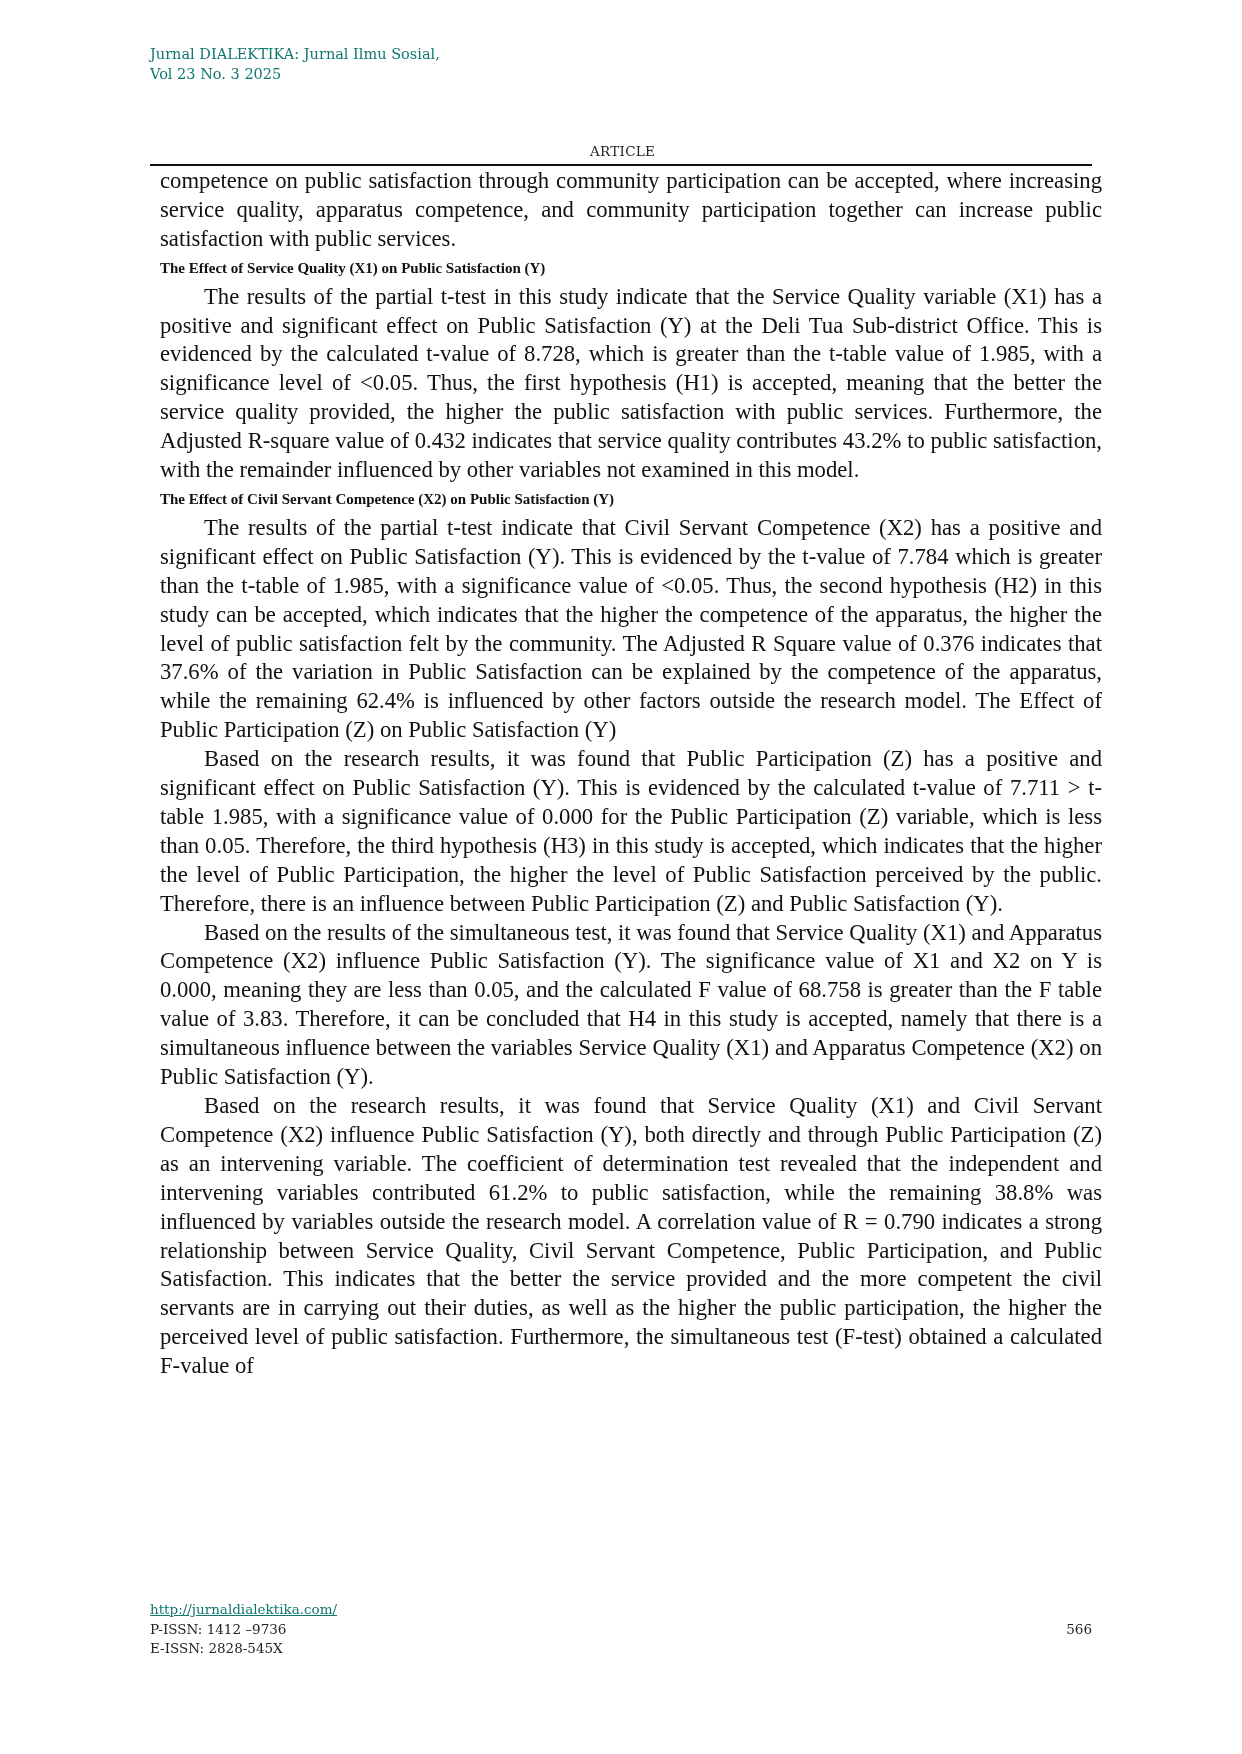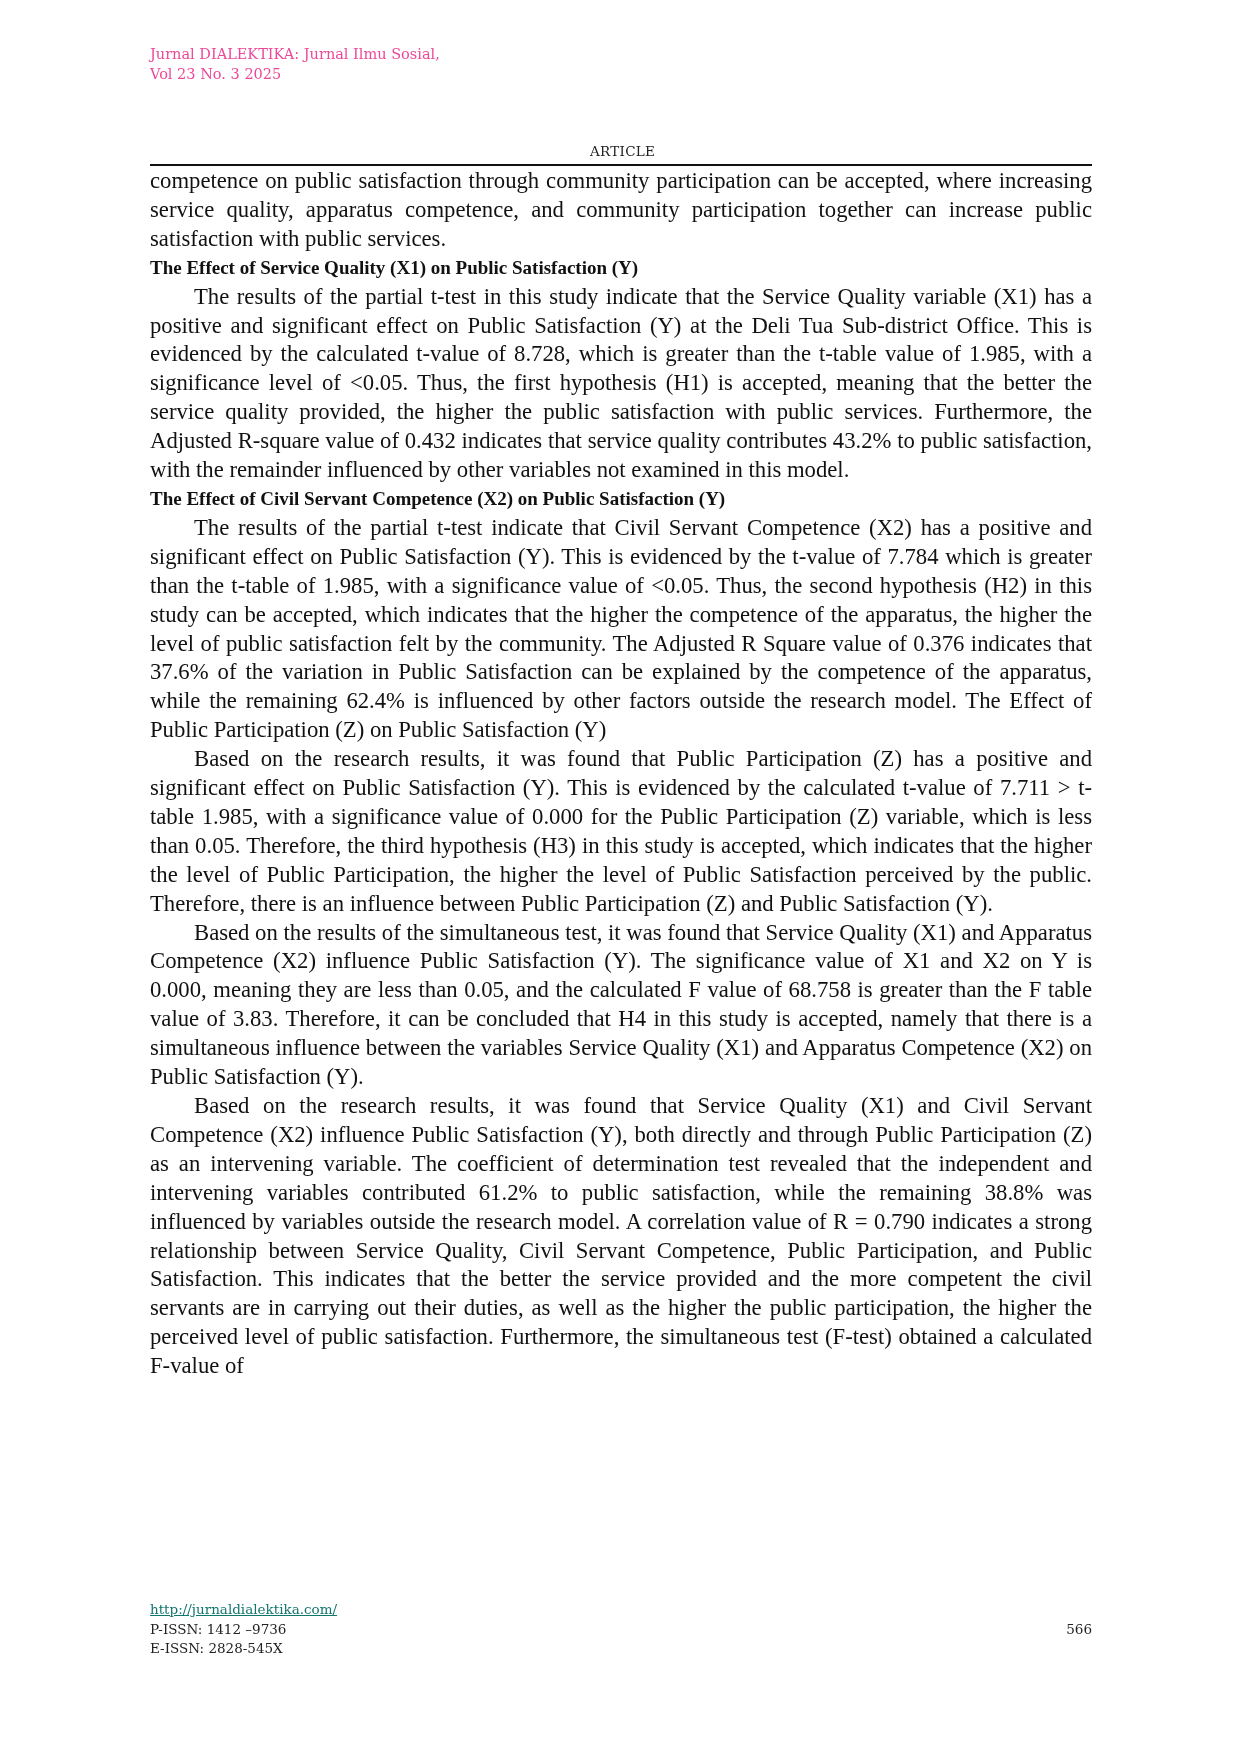--- a/index.html
+++ b/index.html
@@ -1,23 +1,23 @@
 <!DOCTYPE html>
 <html><head>
 <meta charset="utf-8">
 <style>
   html, body { margin: 0; padding: 0; background: #ffffff; }
   body { width: 1242px; height: 1754px; position: relative; overflow: hidden; color: #111; }
-  .header { position: absolute; left: 150px; top: 44px; font-family: "DejaVu Serif", serif; font-size: 14.5px; line-height: 20px; color: #ec4899; }
+  .header { position: absolute; left: 150px; top: 44px; font-family: "DejaVu Serif", serif; font-size: 14.5px; line-height: 20px; color: #0f766e; }
   .article-label { position: absolute; left: 590px; top: 143px; font-family: "DejaVu Serif", serif; font-size: 13.5px; color: #222; letter-spacing: 0.3px; }
   .rule { position: absolute; left: 150px; top: 164px; width: 942px; height: 0; border-top: 2px solid #111; }
-  .body { position: absolute; left: 150px; top: 167px; width: 942px; font-family: "Liberation Serif", serif; font-size: 22.7px; line-height: 28.9px; text-align: justify; color: #111; }
+  .body { position: absolute; left: 160px; top: 167px; width: 942px; font-family: "Liberation Serif", serif; font-size: 22.7px; line-height: 28.9px; text-align: justify; color: #111; }
   .body p { margin: 0; }
   .body .indent { text-indent: 44px; }
-  .body h3 { margin: 0; font-size: 19px; line-height: 28.9px; font-weight: bold; text-align: justify; }
+  .body h3 { margin: 0; font-size: 15px; line-height: 28.9px; font-weight: bold; text-align: justify; }
   .footer { position: absolute; left: 150px; top: 1600px; width: 942px; font-family: "DejaVu Serif", serif; font-size: 13.5px; line-height: 19.5px; color: #222; }
   .footer a { color: #0f766e; text-decoration: underline; }
   .page-num { position: absolute; right: 0; top: 19.5px; }
 </style>
 </head>
 <body>
 
 <div class="header">
   <div>Jurnal DIALEKTIKA: Jurnal Ilmu Sosial,</div>
   <div>Vol 23 No. 3 2025</div>

